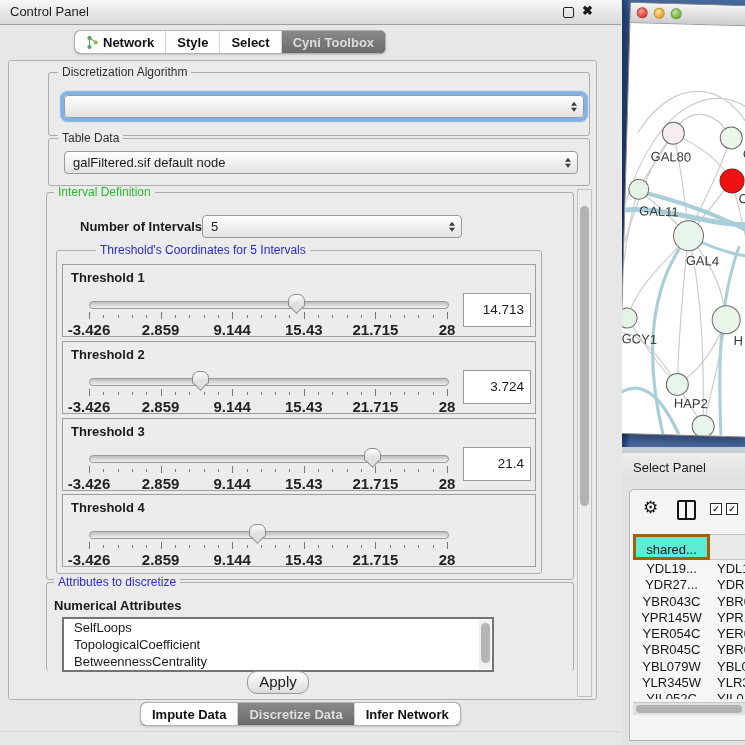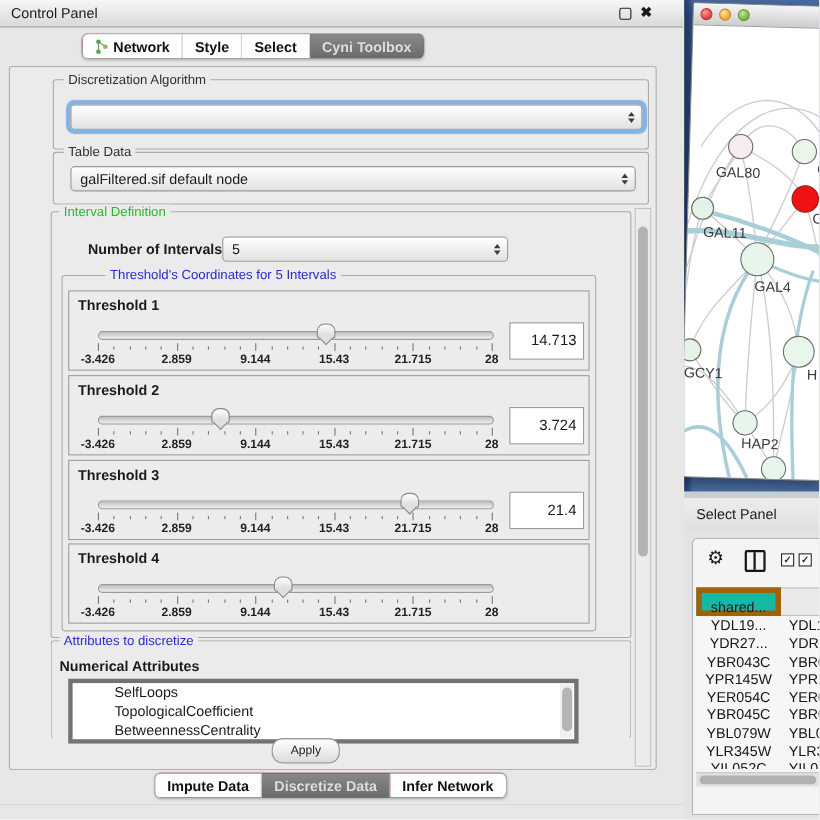--- a/index.html
+++ b/index.html
@@ -63,34 +63,34 @@
     border-radius:4px;background:linear-gradient(#bdbdbd,#f1f1f1);}
   .thumb{position:absolute;top:-4px;width:15px;height:12px;border:1px solid #8a8a8a;
     border-radius:7px 7px 3px 3px;background:linear-gradient(#fdfdfd,#d9d9d9);}
   .thumb::after{content:'';position:absolute;left:3px;top:8px;width:8px;height:8px;
     transform:rotate(45deg);background:#e0e0e0;border-right:1px solid #8a8a8a;border-bottom:1px solid #8a8a8a;}
   .ticks{position:absolute;left:0;top:14px;width:100%;height:8px;}
   .tick{position:absolute;width:1px;background:#777;}
   .tick.minor{height:3px;top:3px;}
   .tick.major{height:7px;top:0;}
   .axis{position:absolute;left:0;top:23px;width:100%;height:12px;}
-  .axis span{position:absolute;transform:translateX(-50%);font-size:11px;font-weight:bold;color:#222;white-space:nowrap;}
+  .axis span{position:absolute;transform:translateX(-50%);font-size:15px;font-weight:bold;color:#222;white-space:nowrap;}
   .value-box{position:absolute;left:400px;top:28px;width:60px;height:32px;background:#fff;
     border:1px solid #9a9a9a;font-size:13.5px;line-height:32px;text-align:right;padding-right:6px;}
 
   
-  .attr-list{left:62px;top:617px;width:428px;height:51px;background:#fff;border:4px solid #737373;
-    overflow:hidden;padding-left:28px;}
+  .attr-list{left:62px;top:617px;width:428px;height:51px;background:#fff;border:2px solid #737373;
+    overflow:hidden;}
   .list-item{font-size:13px;line-height:17px;padding-left:10px;white-space:nowrap;}
   .vscroll-mini{position:absolute;right:1px;top:1px;width:12px;height:49px;background:#f0f0f0;}
   .vscroll-mini .thumb2{position:absolute;left:1.5px;top:3px;width:9px;height:40px;background:#b5b5b5;border-radius:5px;}
 
   
   .apply-btn{left:247px;top:671px;width:60px;height:21px;border:1px solid #9a9a9a;border-radius:10px;
-    background:linear-gradient(#fefefe,#dcdcdc);font-size:11px;text-align:center;line-height:20px;}
+    background:linear-gradient(#fefefe,#dcdcdc);font-size:15px;text-align:center;line-height:20px;}
 
   
   .outer-scroll{left:577px;top:189px;width:15px;height:508px;background:#ececec;border:1px solid #c2c2c2;box-sizing:border-box;}
   .outer-scroll .thumb3{position:absolute;left:2px;top:16px;width:9px;height:300px;background:#b3b3b3;border-radius:5px;}
 
   
   .desktop{left:622px;top:0;width:123px;height:447px;overflow:hidden;
     background:linear-gradient(90deg,#1f3e72 0px,#2b4b84 4px,#48699f 8px,#48699f 100%);}
   .net-window{position:absolute;left:8px;top:2px;width:130px;height:430px;background:#fff;
     border:1px solid #8a8a8a;border-radius:2px;transform:rotate(1.6deg);transform-origin:0 0;
@@ -111,21 +111,21 @@
   .tp-body{left:622px;top:481px;width:123px;height:264px;background:#e3e3e3;}
   .tp-inner{position:absolute;left:7px;top:8px;width:116px;height:250px;background:#f4f4f4;
     border:1px solid #b5b5b5;border-radius:5px 0 0 0;overflow:hidden;}
   .gear{position:absolute;left:13px;top:7px;font-size:17px;color:#141414;}
   .colicon{position:absolute;left:47px;top:10px;width:15px;height:16px;border:2px solid #141414;border-radius:2px;}
   .colicon::after{content:'';position:absolute;left:6px;top:0;width:2px;height:16px;background:#141414;}
   .chk{position:absolute;top:13px;width:10px;height:10px;border:1.5px solid #2a2a2a;font-size:9px;
     line-height:10px;text-align:center;font-weight:bold;color:#2a2a2a;background:#fdfdfd;}
   .tbl-headrow{position:absolute;left:3px;top:44px;width:120px;height:26px;}
   .hdr-cell{position:absolute;top:0;height:26px;font-size:13px;line-height:26px;box-sizing:border-box;}
-  .hdr-cell.c1{left:0;width:77px;background:#14b8a6;border:5px solid #a16207;text-align:center;}
+  .hdr-cell.c1{left:0;width:77px;background:#5eead4;border:3px solid #a16207;text-align:center;}
   .hdr-cell.c2{left:77px;width:45px;background:#eaeaea;border:1px solid #c2c2c2;border-left:none;text-align:right;padding-right:2px;}
   .tbl-rows{position:absolute;left:3px;top:71px;width:120px;height:138px;overflow:hidden;background:#f6f6f6;}
   .trow{position:relative;height:16.3px;font-size:13px;line-height:16px;color:#161616;}
   .tcell1{position:absolute;left:0;width:77px;text-align:center;}
   .tcell2{position:absolute;left:84px;}
   .hscroll{position:absolute;left:3px;top:212px;width:113px;height:12px;background:#e0e0e0;border-top:1px solid #c6c6c6;}
   .hscroll .thumb4{position:absolute;left:3px;top:2px;width:106px;height:8px;background:#b1b1b1;border-radius:4px;}
 </style>
 </head>
 <body>

